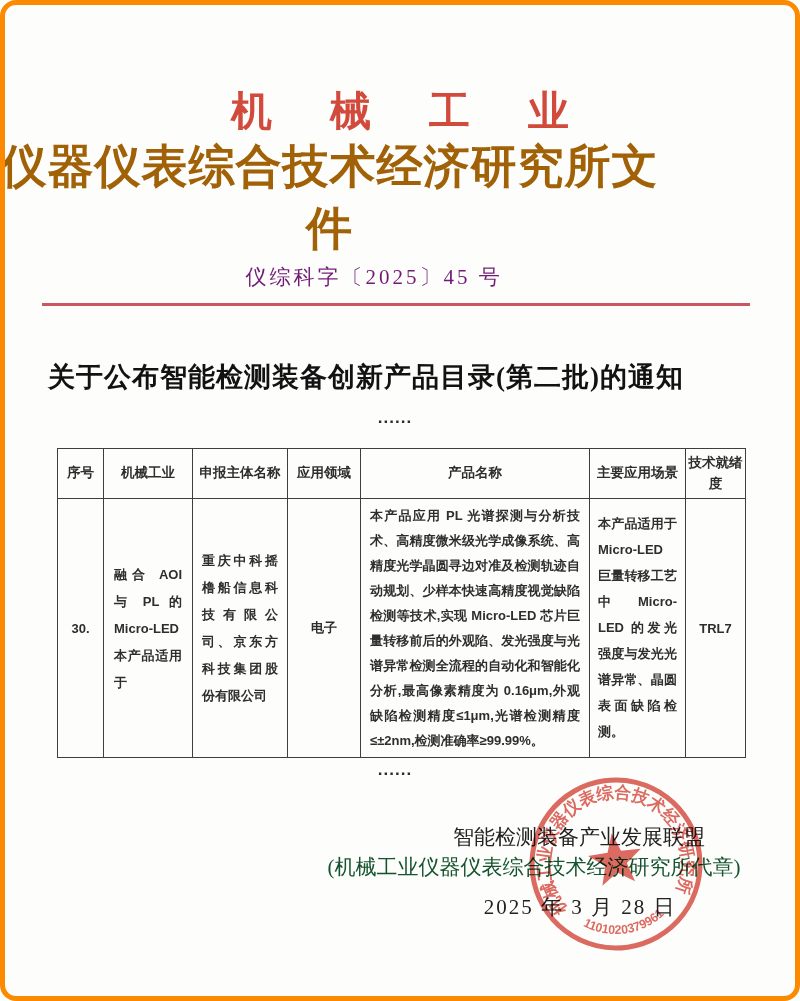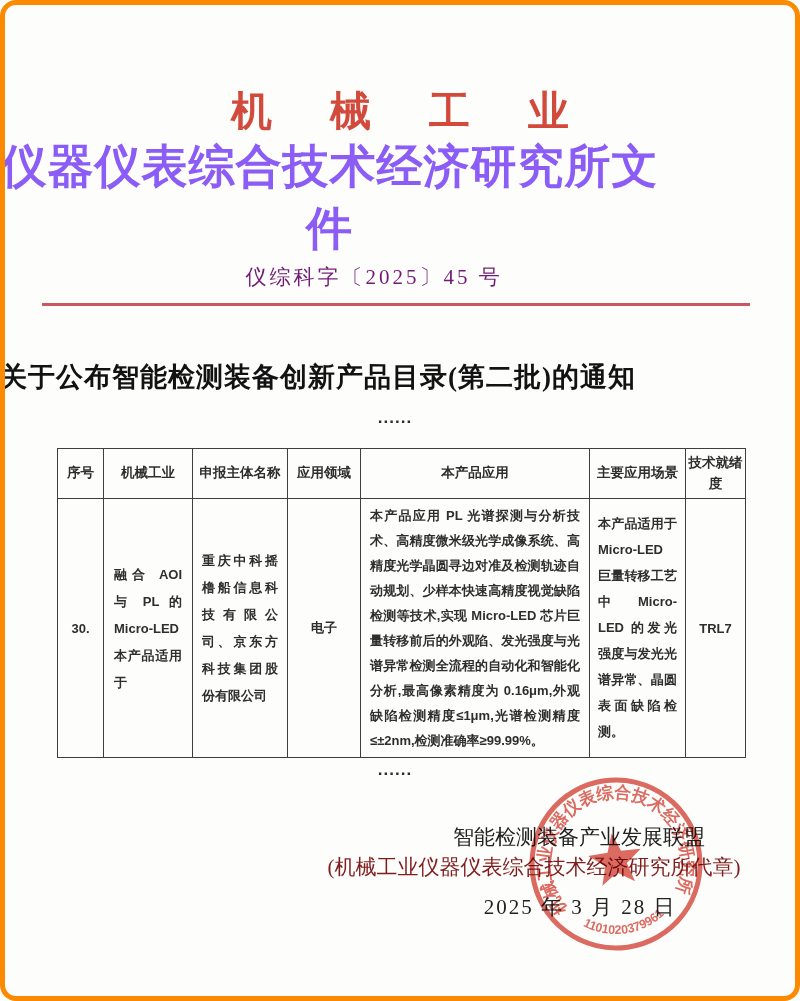--- a/index.html
+++ b/index.html
@@ -22,35 +22,35 @@
   
   .letterhead-1{
     position:absolute;top:84px;left:29px;width:800px;
     text-align:center;
     font-size:41px;font-weight:bold;color:#d24a3b;
     letter-spacing:58px;
   }
   .letterhead-2{
     position:absolute;top:136px;left:0;width:659px;
     text-align:center;
-    font-size:46px;font-weight:bold;color:#8b5cf6;
+    font-size:46px;font-weight:bold;color:#a16207;
     letter-spacing:1px;
   }
   .doc-number{
     position:absolute;top:263px;left:0;width:748px;
     text-align:center;
     font-size:21px;color:#701a75;letter-spacing:3px;
   }
   .red-rule{
     position:absolute;top:303px;left:42px;width:708px;height:3px;
     background:#ca5660;
   }
   .doc-title{
     position:absolute;top:359px;left:0;width:684px;margin:0;
-    text-align:left;
+    text-align:right;
     font-size:27px;font-weight:bold;color:#121212;letter-spacing:1px;
   }
   .dots{
     position:absolute;left:0;width:790px;
     text-align:center;
     font-size:17px;font-weight:bold;color:#2c2c2c;letter-spacing:1px;
     font-family:"Liberation Sans", sans-serif;
   }
   .dots-top{top:408px;}
   .dots-bottom{top:760px;}
@@ -87,21 +87,21 @@
   td.c-scenario{padding:4px 8px;line-height:26px;text-align:justify;}
   td.c-trl{text-align:center;}
 
   
   .sig-org{
     position:absolute;top:823px;left:429px;width:300px;
     text-align:center;font-size:21px;color:#222;z-index:4;
   }
   .sig-behalf{
     position:absolute;top:853px;left:303px;width:462px;
-    text-align:center;font-size:21px;color:#7f1d1d;z-index:4;
+    text-align:center;font-size:21px;color:#14532d;z-index:4;
   }
   .sig-date{
     position:absolute;top:885px;left:470px;width:220px;
     text-align:center;font-size:21px;color:#222;letter-spacing:2px;z-index:4;margin-top:8px;
   }
 
   
   .stamp{
     position:absolute;top:769px;left:521px;
     width:190px;height:190px;
@@ -136,21 +136,21 @@
       <col style="width:229px">
       <col style="width:96px">
     <col style="width:60px">
   </colgroup>
   <thead>
     <tr>
       <th>序号</th>
       <th>机械工业</th>
       <th>申报主体名称</th>
       <th>应用领域</th>
-      <th>本产品应用</th>
+      <th>产品名称</th>
       <th>主要应用场景</th>
       <th>技术就绪度</th>
     </tr>
   </thead>
   <tbody>
     <tr>
       <td class="c-seq">30.</td>
       <td class="c-name">融合 AOI 与 PL 的 Micro-LED 本产品适用于</td>
       <td class="c-applicant">重庆中科摇橹船信息科技有限公司、京东方科技集团股份有限公司</td>
       <td class="c-field">电子</td>

